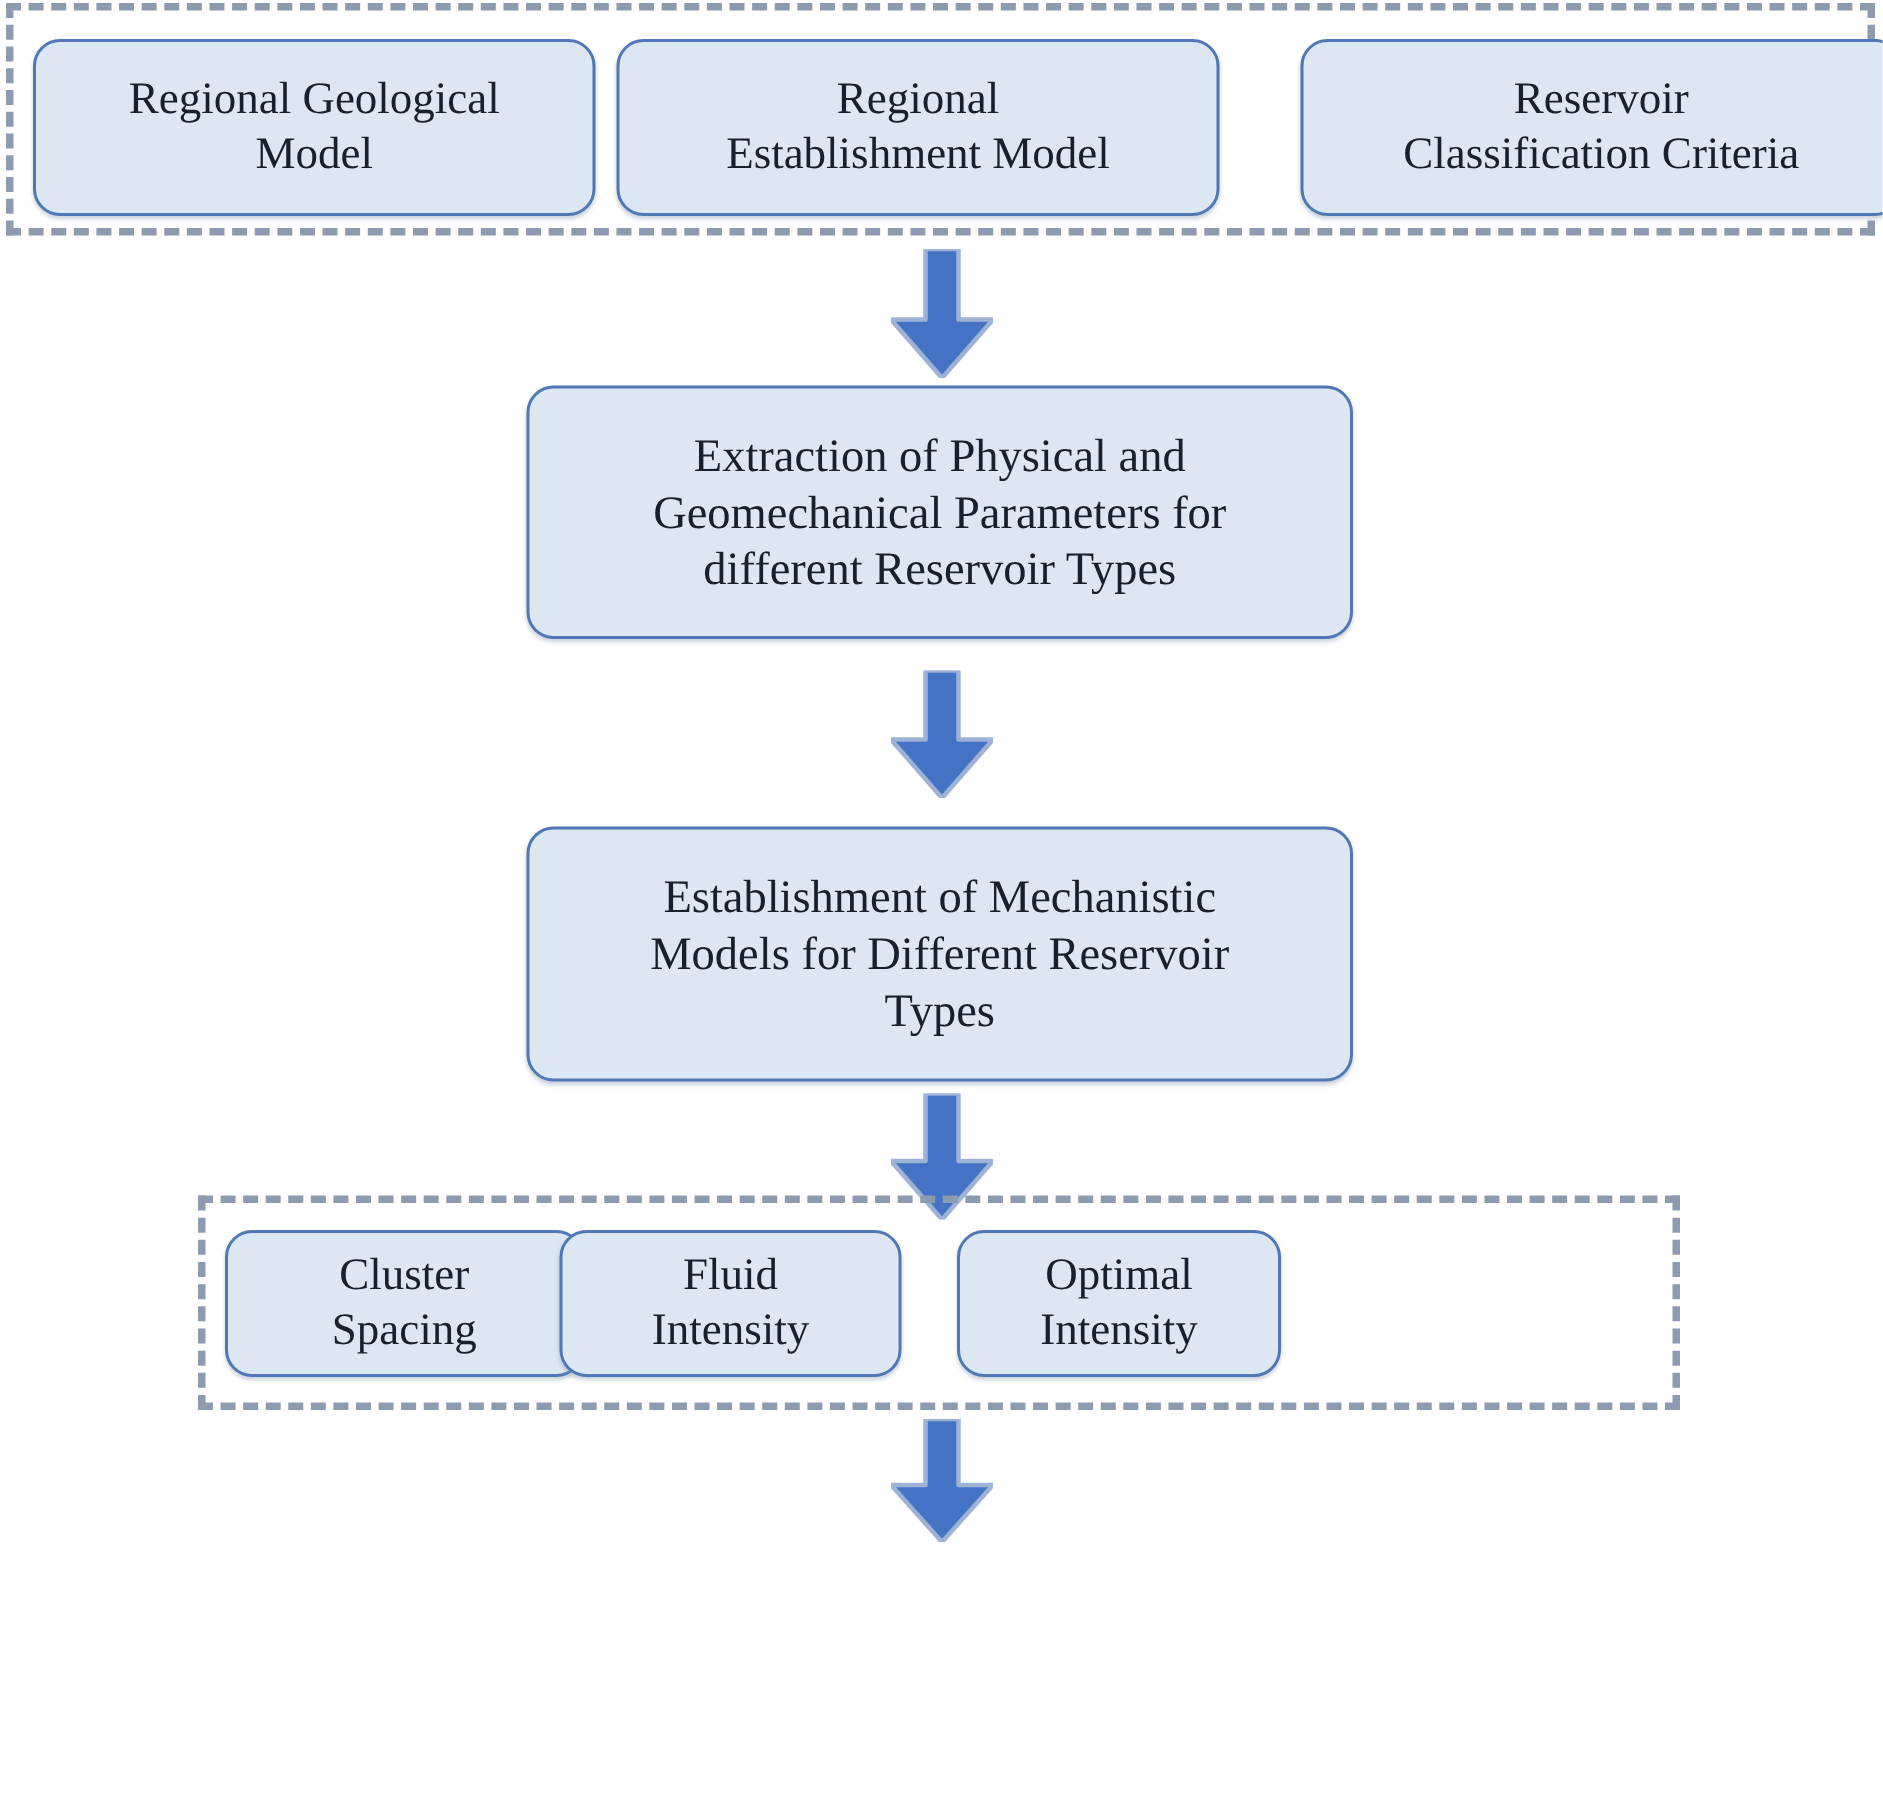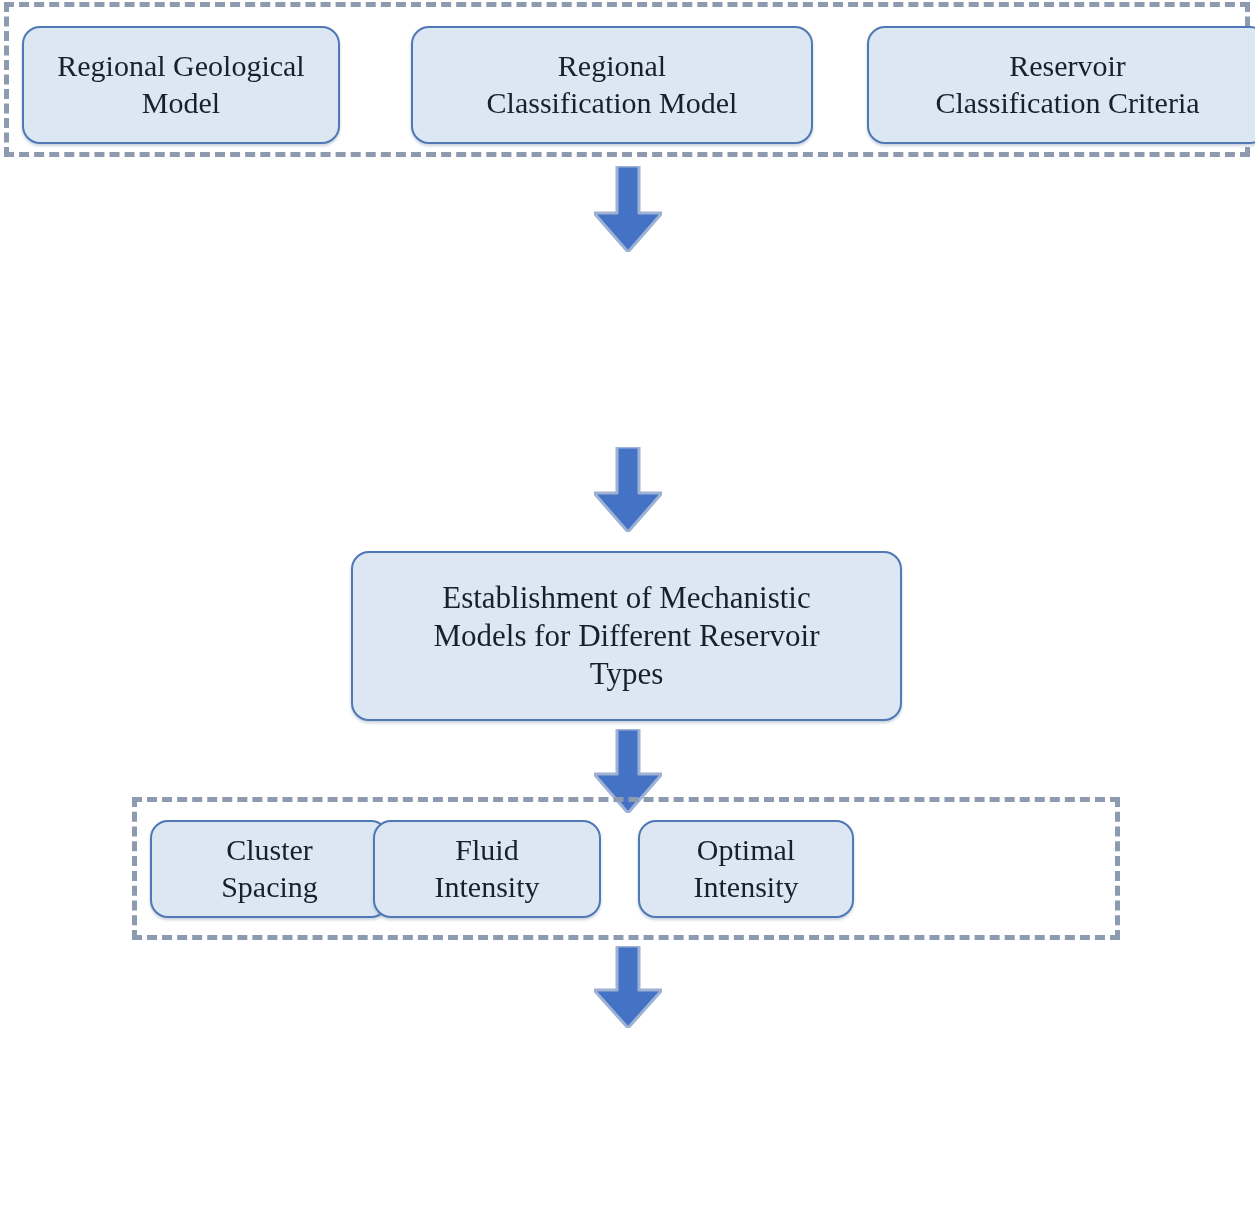--- a/index.html
+++ b/index.html
@@ -60,21 +60,21 @@
     width: 100%;
     padding: 0 10px;
     line-height: 1.22;
     color: #17202c;
     white-space: pre-line;
   }
 
   
   .node-input { top: 26px; height: 118px; }
   .node-input .label { font-size: 30px; }
-  #node-geo-model   { left: 22px;  width: 318px; }
+  #node-geo-model   { left: 22px;  width: 375px; }
   #node-geomech     { left: 411px; width: 402px; }
   #node-classify    { left: 867px; width: 401px; }
 
   
   .node-stage { left: 351px; width: 551px; }
   .node-stage .label { font-size: 31px; }
   #node-extraction   { top: 257px;  height: 169px; }
   #node-mechanistic  { top: 539px;  height: 170px; margin-top: 12px; }
   #node-template     { top: 1031px; height: 170px; }
 
@@ -105,34 +105,39 @@
 
   <div class="dashed-group" id="group-inputs"></div>
 
   <div class="node node-input" id="node-geo-model">
     <span class="label">Regional Geological
 Model</span>
   </div>
 
   <div class="node node-input" id="node-geomech">
     <span class="label">Regional
-Classification Model</span>
+Establishment Model</span>
   </div>
 
   <div class="node node-input" id="node-classify">
     <span class="label">Reservoir
 Classification Criteria</span>
   </div>
 
   <div class="arrow" id="arrow-1">
     <svg viewBox="0 0 68 86" preserveAspectRatio="none" aria-hidden="true">
       <polygon points="23,0 45,0 45,47 68,47 34,86 0,47 23,47" fill="#4472c4" stroke="#9db2d4" stroke-width="3" stroke-linejoin="round"></polygon>
     </svg>
   </div>
 
+  <div class="node node-stage" id="node-extraction">
+    <span class="label">Extraction of Physical and
+Geomechanical Parameters for
+different Reservoir Types</span>
+  </div>
 
   <div class="arrow" id="arrow-2">
     <svg viewBox="0 0 68 85" preserveAspectRatio="none" aria-hidden="true">
       <polygon points="23,0 45,0 45,46 68,46 34,85 0,46 23,46" fill="#4472c4" stroke="#9db2d4" stroke-width="3" stroke-linejoin="round"></polygon>
     </svg>
   </div>
 
   <div class="node node-stage" id="node-mechanistic">
     <span class="label">Establishment of Mechanistic
 Models for Different Reservoir

